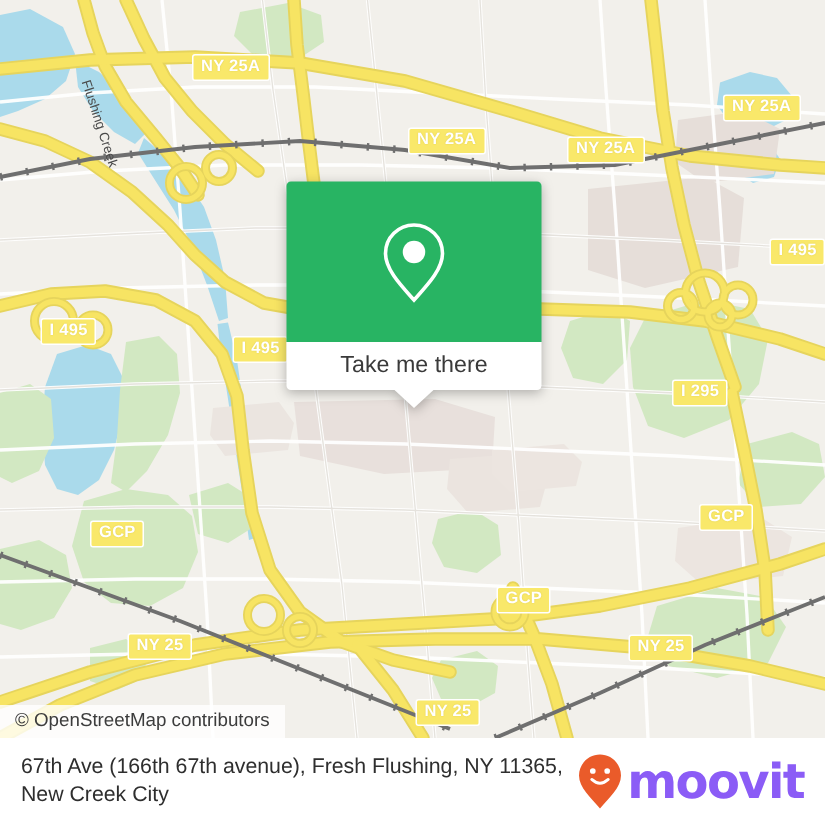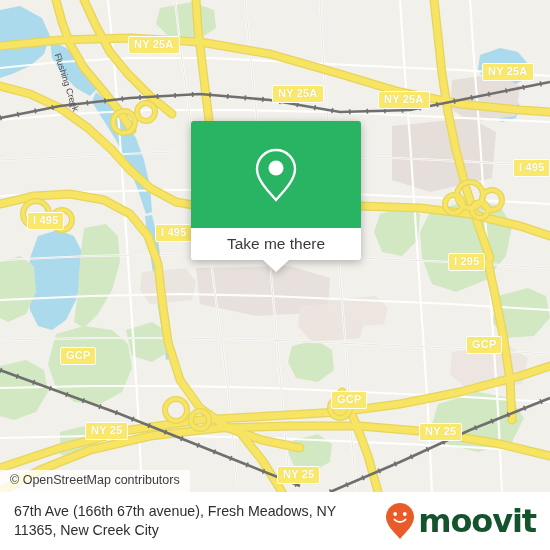--- a/index.html
+++ b/index.html
@@ -138,21 +138,21 @@
     padding-right: 8px;
   }
   #footer-brand {
     flex: 0 0 auto;
     display: flex;
     align-items: center;
     gap: 2px;
   }
   #brand-pin svg { display: block; }
   #brand-word {
-    color: #14532d;
+    color: #8b5cf6;
     font-size: 32px;
     line-height: 32px;
     font-family: "DejaVu Sans", sans-serif;
     font-weight: bold;
     letter-spacing: -1.1px;
     margin-left: 1px;
   }
 </style>
 </head>
 <body>
@@ -333,21 +333,21 @@
       </div>
       <div id="callout-white">
         <span id="callout-label">Take me there</span>
       </div>
       <div id="callout-tail"></div>
     </div>
   </div>
 
   <div id="footer">
     <div id="footer-address">
-      <span>67th Ave (166th 67th avenue), Fresh Meadows, NY</span>
+      <span>67th Ave (166th 67th avenue), Fresh Flushing, NY</span>
       <span>11365, New Creek City</span>
     </div>
     <div id="footer-brand">
       <span id="brand-pin">
         <svg width="30" height="38" viewBox="0 0 30 38">
           <path d="M15 1 C7.3 1 1 7.3 1 15 C1 23 9 30 15 37 C21 30 29 23 29 15 C29 7.3 22.7 1 15 1 Z" fill="#ea5b2a"></path>
           <circle cx="10.2" cy="12" r="1.9" fill="#ffffff"></circle>
           <circle cx="19.8" cy="12" r="1.9" fill="#ffffff"></circle>
           <path d="M9.5 17.6 Q15 22.6 20.5 17.6" fill="none" stroke="#ffffff" stroke-width="1.9" stroke-linecap="round"></path>
         </svg>

